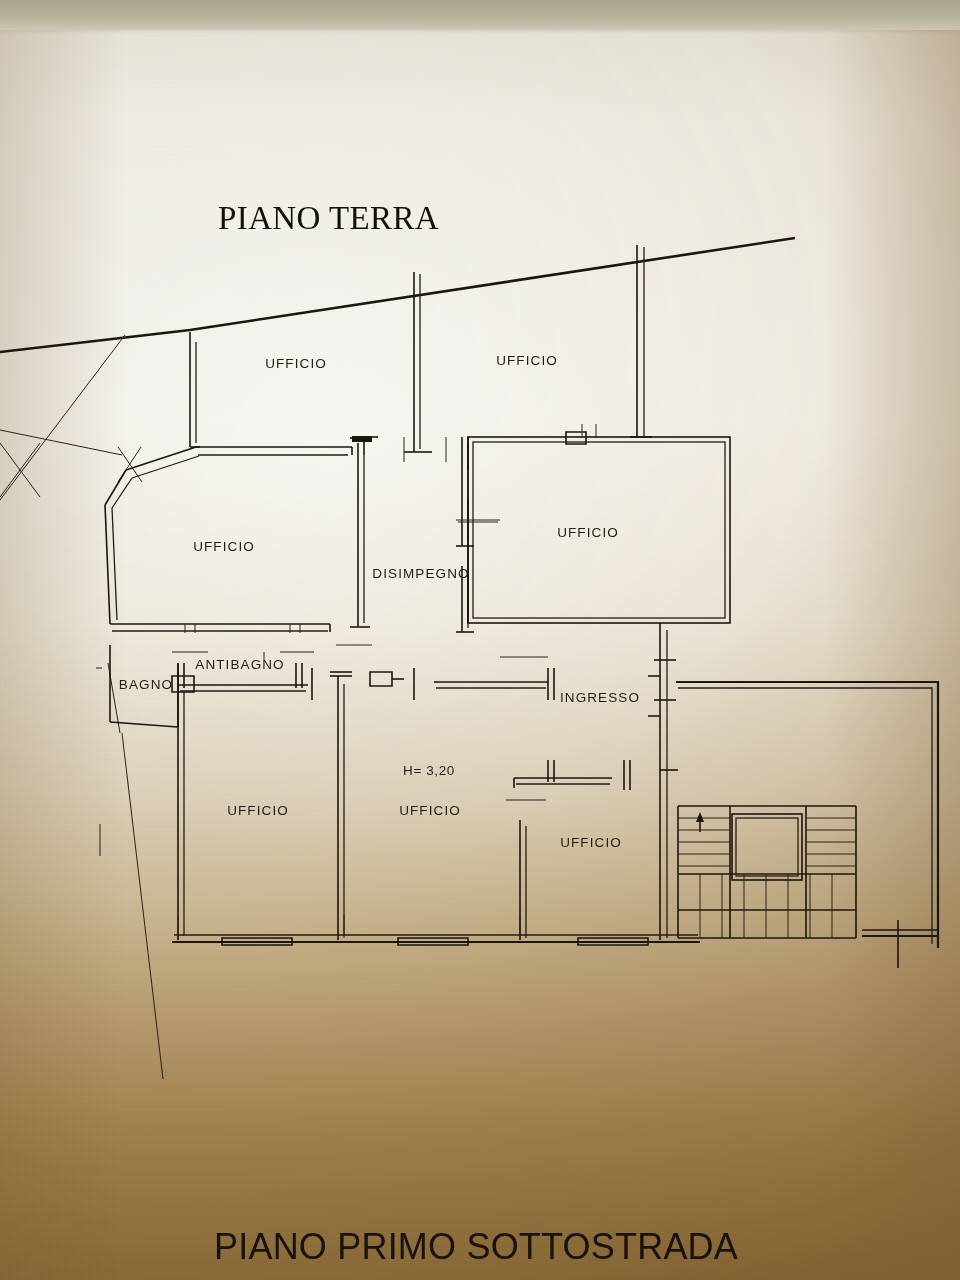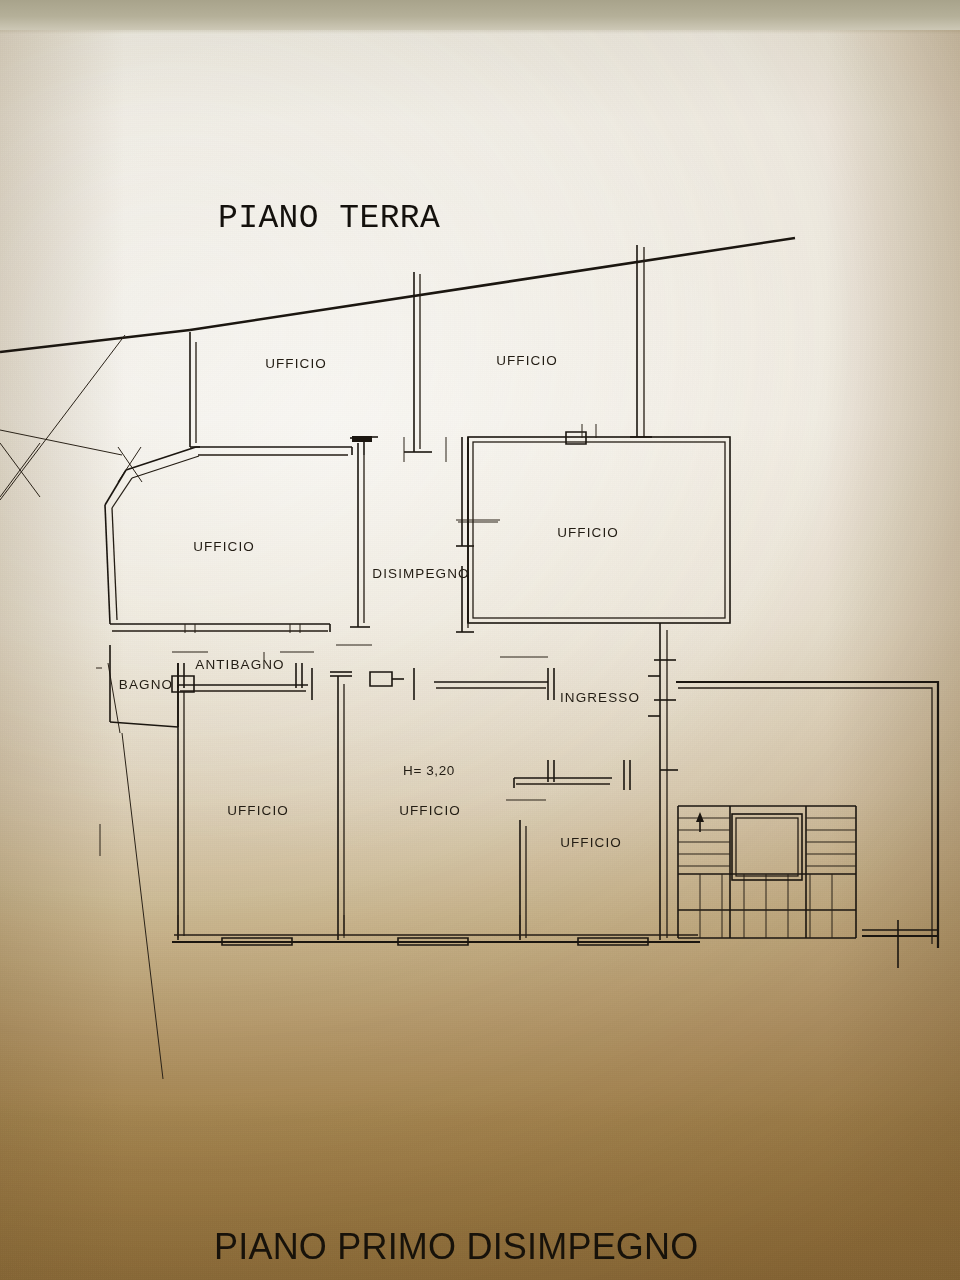--- a/index.html
+++ b/index.html
@@ -83,21 +83,21 @@
   }
 
   
   .plan-title {
     position: absolute;
     left: 218px;
     top: 200px;
     font-size: 33px;
     letter-spacing: 0.4px;
     color: #14110d;
-    font-family: Liberation Mono, monospace;
+    font-family: Liberation Serif, serif;
     white-space: nowrap;
   }
   .plan-caption {
     position: absolute;
     left: 214px;
     top: 1226px;
     font-size: 36px;
     letter-spacing: 0.2px;
     color: #17120a;
     font-family: "Liberation Sans", sans-serif;
@@ -388,15 +388,15 @@
       <text class="rm" x="258" y="815">UFFICIO</text>
       <text class="rm" x="430" y="815">UFFICIO</text>
       <text class="rm" x="591" y="847">UFFICIO</text>
     </g>
 
     <g>
       <text class="rm-h" x="429" y="775">H= 3,20</text>
     </g>
   </svg>
 
-  <div class="plan-caption">PIANO PRIMO DISIMPEGNO</div>
+  <div class="plan-caption">PIANO PRIMO SOTTOSTRADA</div>
 
 </div>
 
 </body></html>

